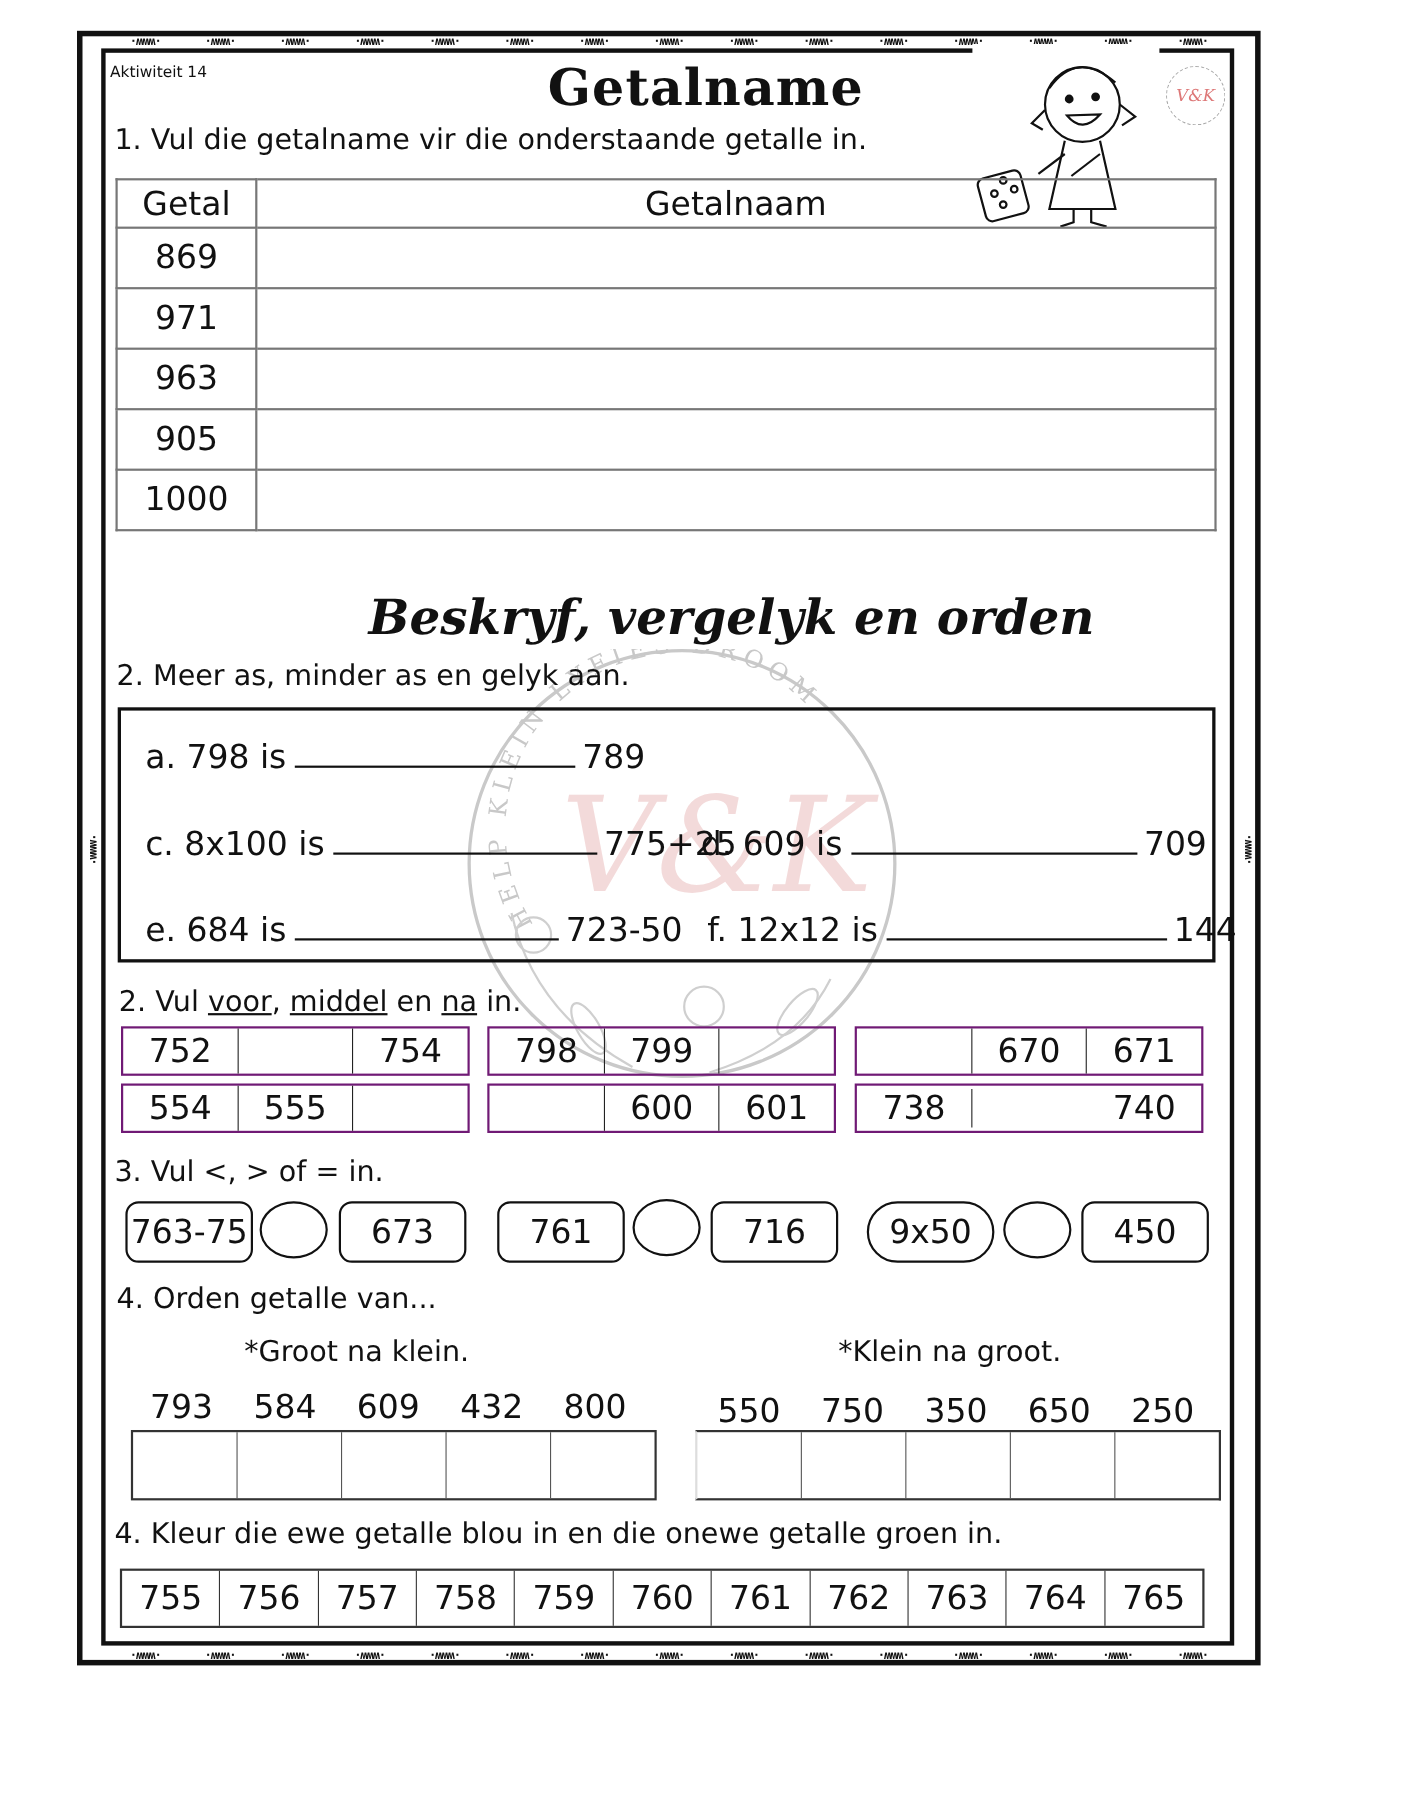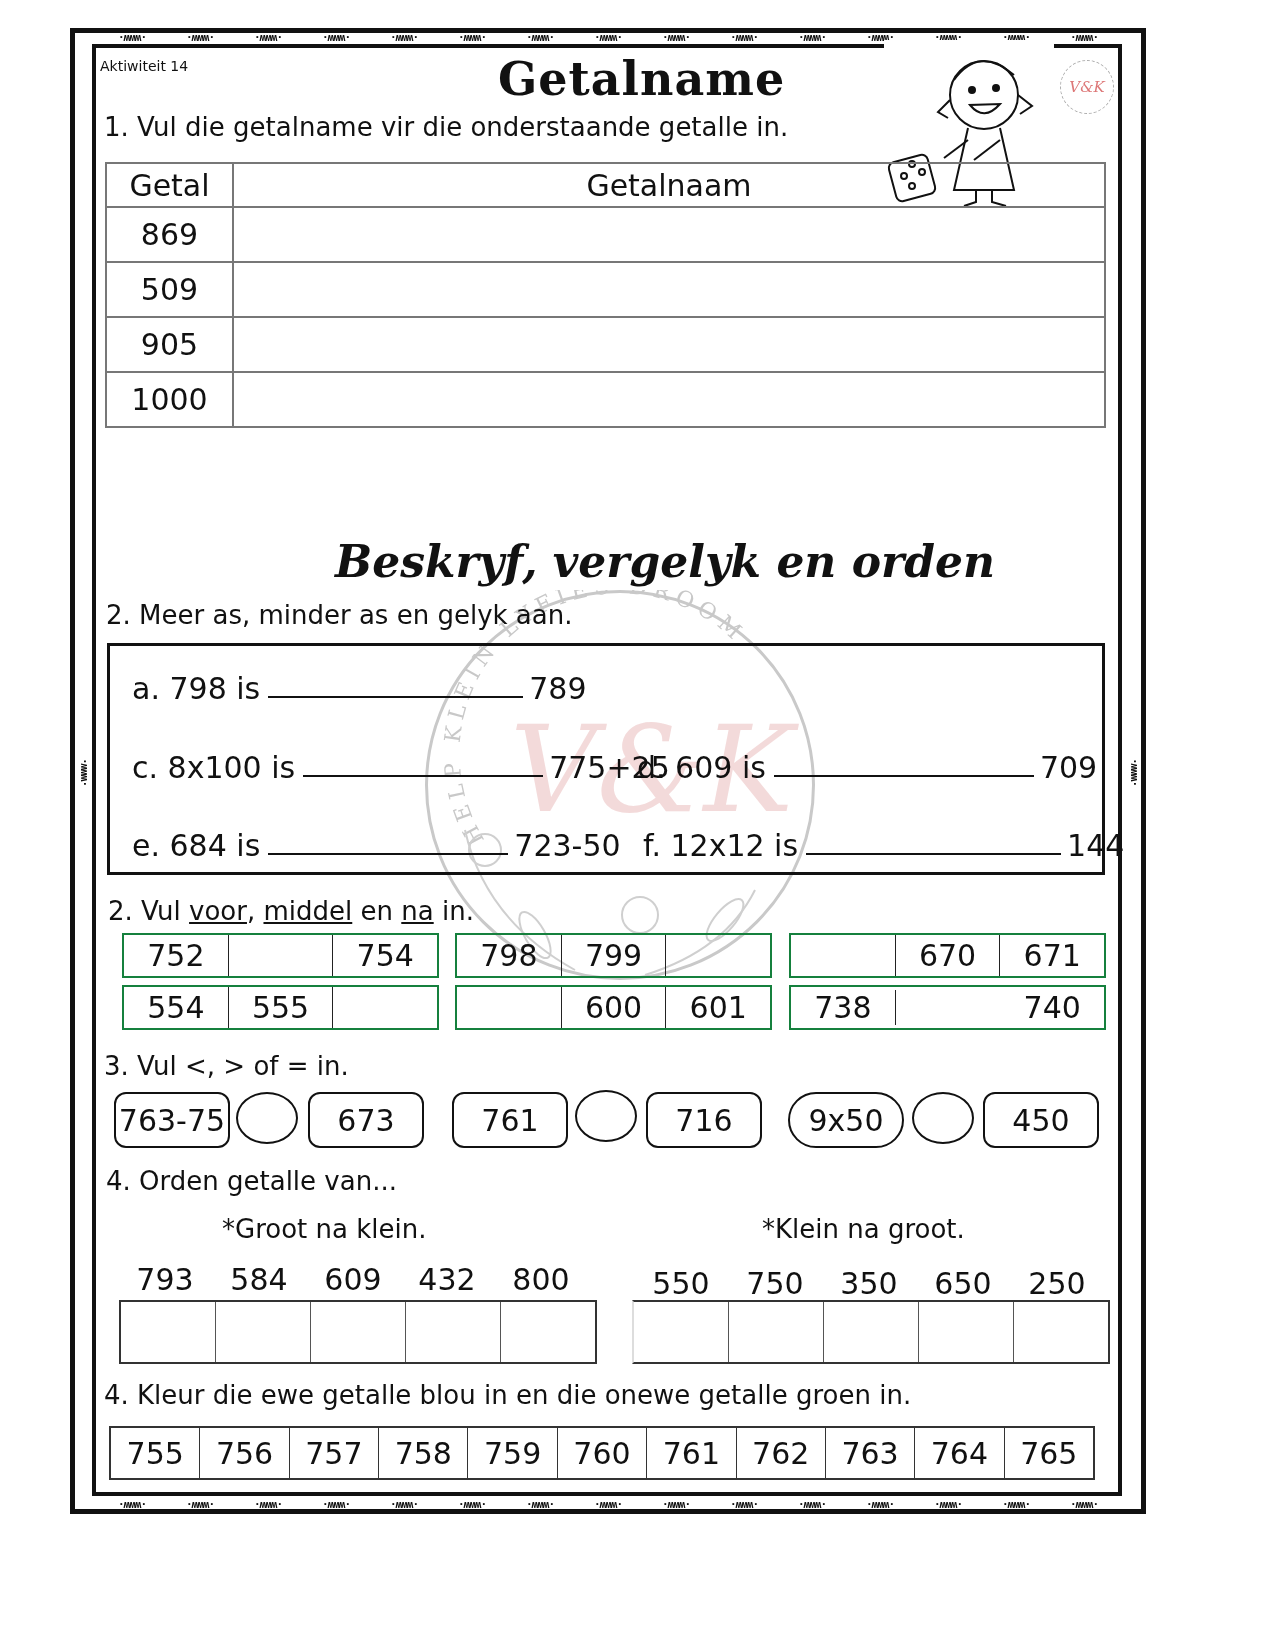--- a/index.html
+++ b/index.html
@@ -35,21 +35,21 @@
 
   
   .girl { left: 884px; top: 40px; width: 170px; height: 170px; background: #fff; }
 
   
   .cmpbox { left: 107px; top: 643px; width: 998px; height: 232px; border: 3px solid #111; box-sizing: border-box; }
   .cmp-item { position: absolute; font-size: 30px; display: flex; align-items: flex-end; white-space: nowrap; }
   .blank { display: inline-block; border-bottom: 2px solid #111; height: 1px; margin: 0 6px 8px 8px; }
 
   
-  .grid3 { position: absolute; display: flex; border: 2px solid #15803d; box-sizing: border-box; height: 45px; width: 317px; margin-left: 12px; }
+  .grid3 { position: absolute; display: flex; border: 2px solid #701a75; box-sizing: border-box; height: 45px; width: 317px; }
   .grid3 .cell { flex: 1; border-right: 1.5px solid #222; font-size: 30px; display: flex; align-items: center; justify-content: center; }
   .grid3 .cell:last-child { border-right: none; }
   .u { text-decoration: underline; }
 
   
   .rbox { position: absolute; width: 116px; height: 56px; border: 2.5px solid #111; border-radius: 12px; box-sizing: border-box;
           font-size: 30px; display: flex; align-items: center; justify-content: center; }
   .oval { position: absolute; width: 62px; height: 52px; border: 2.5px solid #111; border-radius: 50%; box-sizing: border-box; }
 
   
@@ -160,21 +160,25 @@
   <tbody>
       <tr>
     <th class="c1">Getal</th>
     <th>Getalnaam</th>
   </tr>
   <tr>
         <td class="c1">869</td>
         <td></td>
       </tr>
   <tr>
-        <td class="c1">509</td>
+        <td class="c1">971</td>
+        <td></td>
+      </tr>
+  <tr>
+        <td class="c1">963</td>
         <td></td>
       </tr>
   <tr>
         <td class="c1">905</td>
         <td></td>
       </tr>
   <tr>
         <td class="c1">1000</td>
         <td></td>
       </tr>

